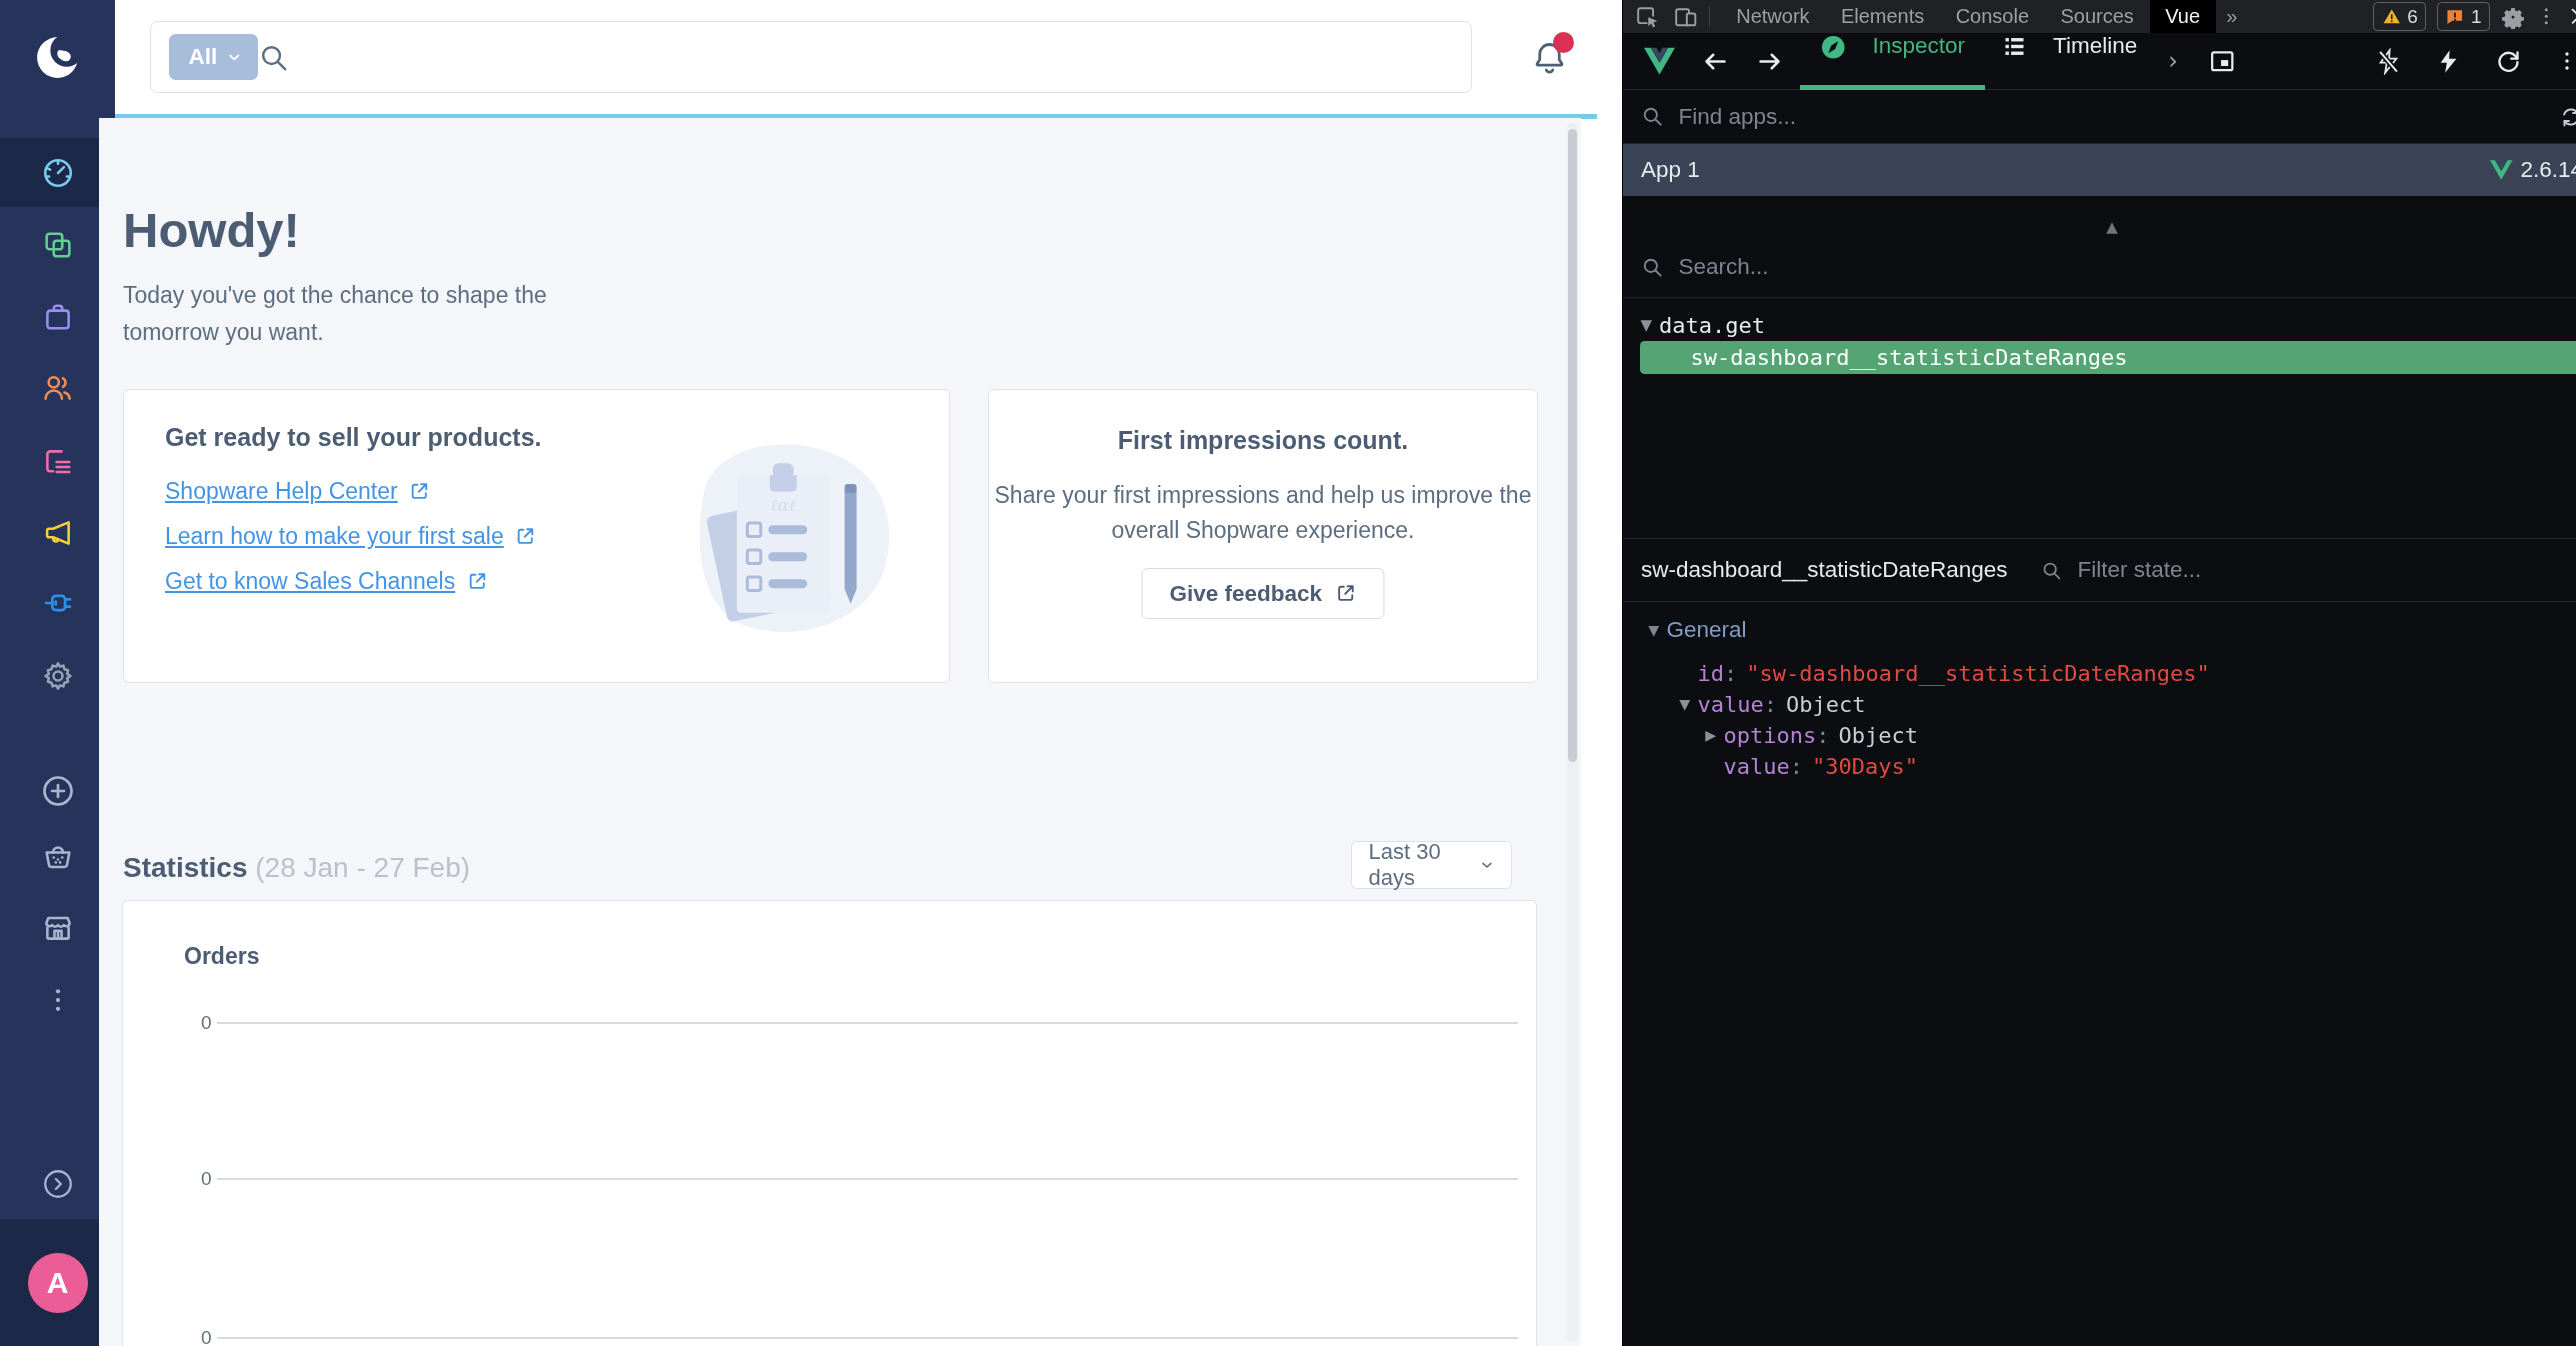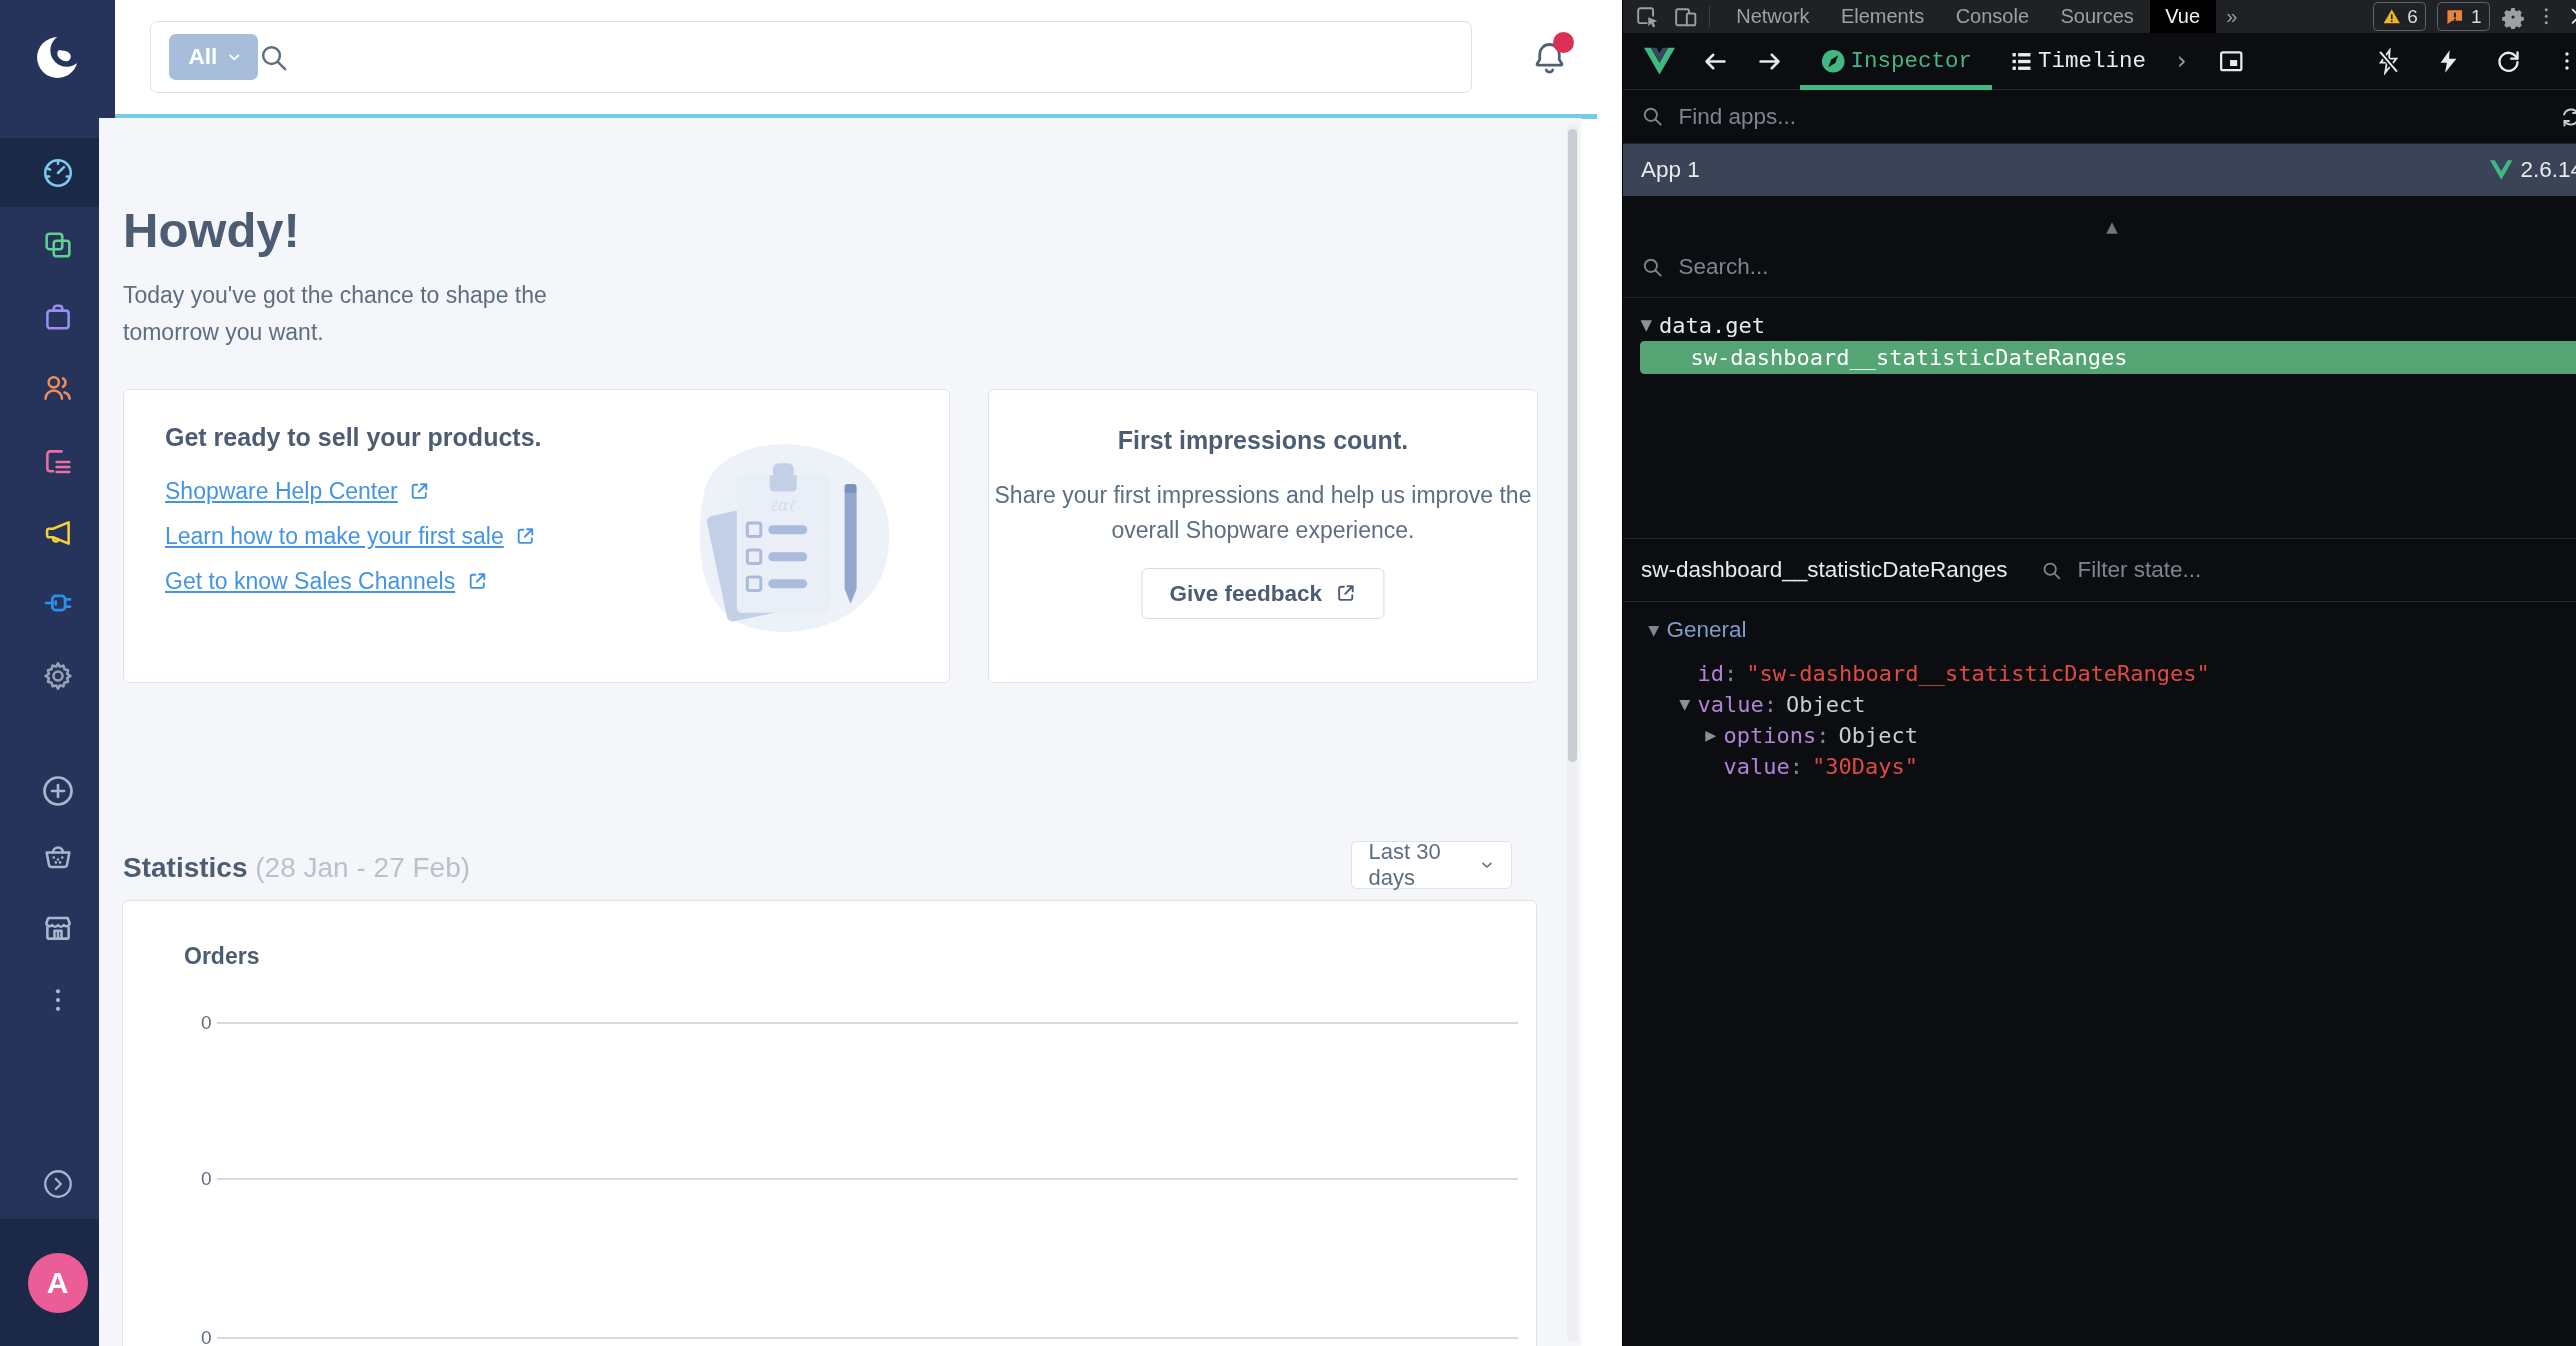--- a/index.html
+++ b/index.html
@@ -58,21 +58,21 @@
   .cb-divider { width:1.5px; height:21px; background:#3c4043; margin:0 10.5px; }
   .cb-tab { height:33px; display:flex; align-items:center; padding:0 15.7px; cursor:pointer; white-space:nowrap; }
   .cb-tab.active { background:#000; color:#f1f3f4; }
   .cb-more { padding:0 10.5px; cursor:pointer; }
   .cb-right { margin-left:auto; display:flex; align-items:center; gap:10.5px; margin-right:10.5px; }
   .badge { display:flex; align-items:center; gap:6px; border:0.7px solid #5f6368; border-radius:4.5px; padding:2.2px 7.5px; font-size:19px; color:#dadce0; cursor:pointer; }
 
   .vue-toolbar { position:absolute; top:33px; left:0; right:0; height:57px; background:#0b0d11; border-bottom:1.5px solid #23282f; display:flex; align-items:center; }
   .vt-logo { margin-left:21px; }
   .vt-arrow { margin-left:27px; cursor:pointer; }
-  .vt-tab { display:flex; align-items:center; gap:3px; margin-left:36px; height:57px; position:relative; font-size:22.5px; cursor:pointer;font-family:Liberation Mono, monospace; }
+  .vt-tab { display:flex; align-items:flex-start; gap:25px; margin-left:36px; height:57px; position:relative; font-size:22.5px; cursor:pointer; }
   .vt-tab.inspector { color:#41b883; }
   .vt-tab.inspector::after { content:""; position:absolute; left:-19.5px; right:-19.5px; bottom:0; height:4.5px; background:#41b883; }
   .vt-tab.timeline { color:#e8eaed; }
   .vt-chevron { margin-left:31px; color:#9aa0a6; font-size:24px; font-family:"DejaVu Sans",sans-serif; cursor:pointer; }
   .vt-right { margin-left:auto; display:flex; align-items:center; gap:33px; margin-right:22.5px; }
   .vt-right > * { cursor:pointer; }
 
   .find-apps { position:absolute; top:90px; left:0; right:0; height:54px; border-bottom:1.5px solid #1f242a; display:flex; align-items:center; padding:0 18px; }
   .dt-input { flex:1; background:transparent; border:none; outline:none; color:#c8cdd4; font-size:22.5px; margin-left:15px; font-family:inherit; }
   .dt-input::placeholder { color:#7d8590; }

